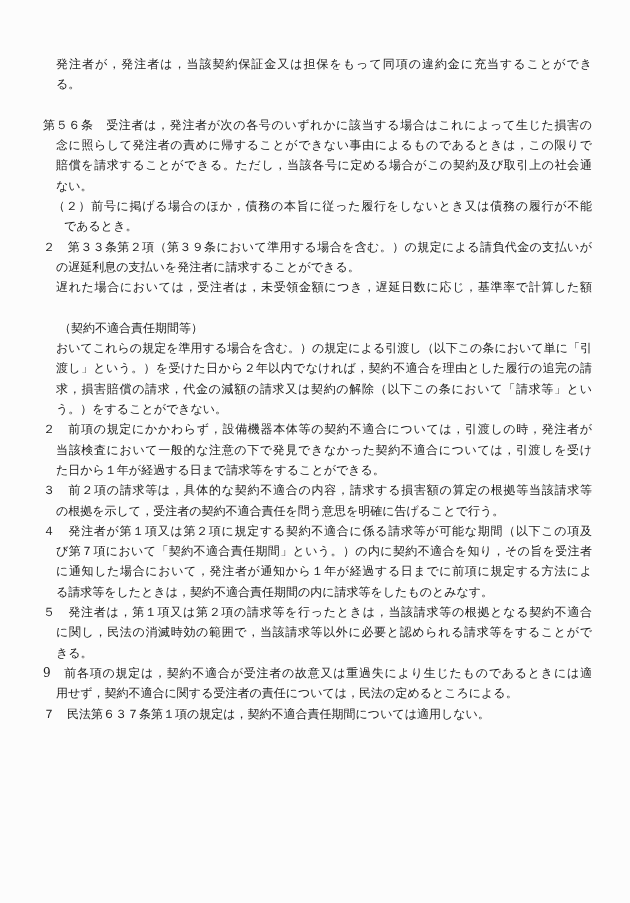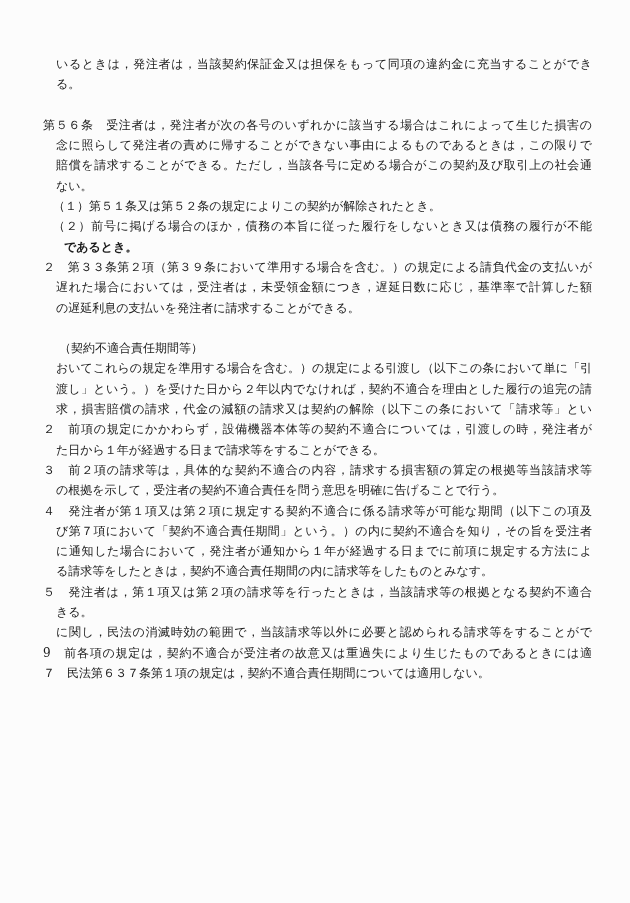--- a/index.html
+++ b/index.html
@@ -40,53 +40,55 @@
   .line.j {
     text-align: justify;
     text-align-last: justify;
     text-justify: inter-character;
   }
   
   .p0 { padding-left: 0; }        
   .p1 { padding-left: 13px; }     
   .h  { padding-left: 16px; }     
   .s0 { padding-left: 10px; }     
-  .s1 { padding-left: 21px; font-weight: bold; }     
+  .s1 { padding-left: 21px; }     
   .blank { }                      
 </style>
 </head>
 <body>
 
 <div class="page" style="background: rgb(252, 252, 252);">
   <div class="textblock" id="textblock" style="color: rgb(27, 27, 27);">
-      <div class="line p1 j">いるときは，発注者は，当該契約保証金又は担保をもって同項の違約金に充当することができ</div>
+      <div class="line p1 j">発注者が，発注者は，当該契約保証金又は担保をもって同項の違約金に充当することができ</div>
       <div class="line p1">る。</div>
       <div class="line blank"></div>
       <div class="line p0 j">第５６条　受注者は，発注者が次の各号のいずれかに該当する場合はこれによって生じた損害の</div>
       <div class="line p1 j">念に照らして発注者の責めに帰することができない事由によるものであるときは，この限りで</div>
       <div class="line p1 j">賠償を請求することができる。ただし，当該各号に定める場合がこの契約及び取引上の社会通</div>
       <div class="line p1">ない。</div>
-      <div class="line s0">（１）第５１条又は第５２条の規定によりこの契約が解除されたとき。</div>
       <div class="line s0 j">（２）前号に掲げる場合のほか，債務の本旨に従った履行をしないとき又は債務の履行が不能</div>
       <div class="line s1">であるとき。</div>
       <div class="line p0 j">２　第３３条第２項（第３９条において準用する場合を含む。）の規定による請負代金の支払いが</div>
+      <div class="line p1">の遅延利息の支払いを発注者に請求することができる。</div>
       <div class="line p1 j">遅れた場合においては，受注者は，未受領金額につき，遅延日数に応じ，基準率で計算した額</div>
-      <div class="line p1">の遅延利息の支払いを発注者に請求することができる。</div>
       <div class="line blank"></div>
       <div class="line h">（契約不適合責任期間等）</div>
       <div class="line p1 j">おいてこれらの規定を準用する場合を含む。）の規定による引渡し（以下この条において単に「引</div>
       <div class="line p1 j">渡し」という。）を受けた日から２年以内でなければ，契約不適合を理由とした履行の追完の請</div>
       <div class="line p1 j">求，損害賠償の請求，代金の減額の請求又は契約の解除（以下この条において「請求等」とい</div>
+      <div class="line p1">う。）をすることができない。</div>
       <div class="line p0 j">２　前項の規定にかかわらず，設備機器本体等の契約不適合については，引渡しの時，発注者が</div>
+      <div class="line p1 j">当該検査において一般的な注意の下で発見できなかった契約不適合については，引渡しを受け</div>
       <div class="line p1">た日から１年が経過する日まで請求等をすることができる。</div>
       <div class="line p0 j">３　前２項の請求等は，具体的な契約不適合の内容，請求する損害額の算定の根拠等当該請求等</div>
       <div class="line p1">の根拠を示して，受注者の契約不適合責任を問う意思を明確に告げることで行う。</div>
       <div class="line p0 j">４　発注者が第１項又は第２項に規定する契約不適合に係る請求等が可能な期間（以下この項及</div>
       <div class="line p1 j">び第７項において「契約不適合責任期間」という。）の内に契約不適合を知り，その旨を受注者</div>
       <div class="line p1 j">に通知した場合において，発注者が通知から１年が経過する日までに前項に規定する方法によ</div>
       <div class="line p1">る請求等をしたときは，契約不適合責任期間の内に請求等をしたものとみなす。</div>
       <div class="line p0 j">５　発注者は，第１項又は第２項の請求等を行ったときは，当該請求等の根拠となる契約不適合</div>
+      <div class="line p1 j">に関し，民法の消滅時効の範囲で，当該請求等以外に必要と認められる請求等をすることがで</div>
       <div class="line p1">きる。</div>
-      <div class="line p1 j">に関し，民法の消滅時効の範囲で，当該請求等以外に必要と認められる請求等をすることがで</div>
       <div class="line p0 j">9　前各項の規定は，契約不適合が受注者の故意又は重過失により生じたものであるときには適</div>
+      <div class="line p1">用せず，契約不適合に関する受注者の責任については，民法の定めるところによる。</div>
       <div class="line p0">７　民法第６３７条第１項の規定は，契約不適合責任期間については適用しない。</div>
     </div>
 </div>
 
 </body></html>

